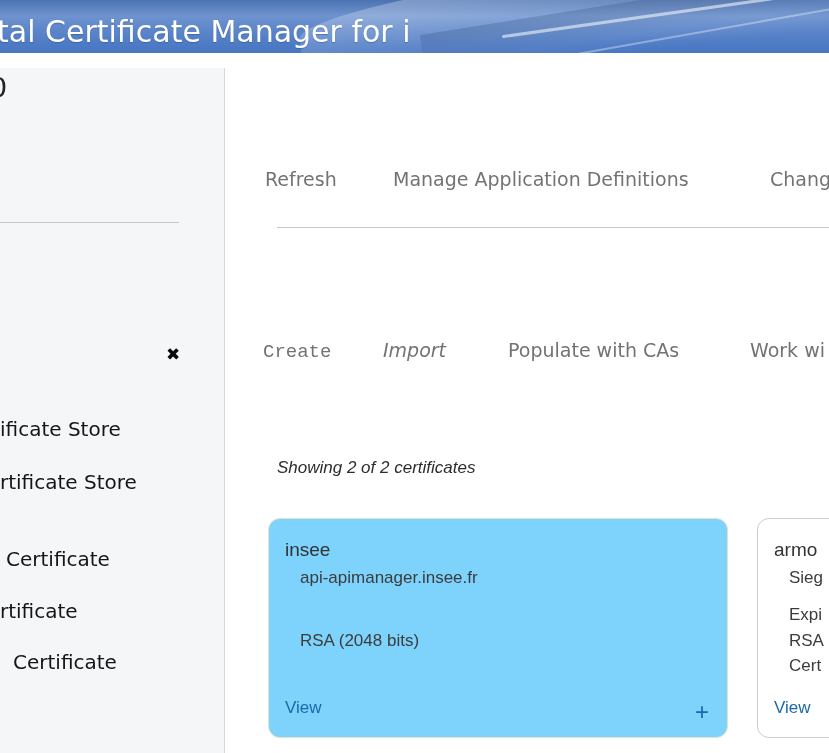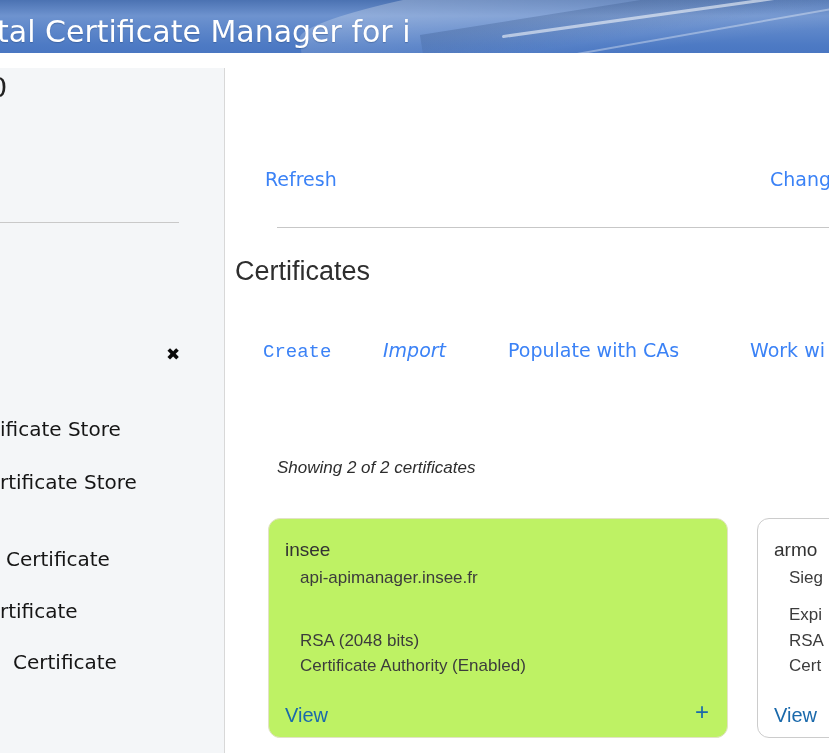--- a/index.html
+++ b/index.html
@@ -59,21 +59,21 @@
     position:absolute;font-size:20px;color:#151515;white-space:nowrap;cursor:pointer;line-height:1.2;
   }
   .si-0{left:0;top:349px;}
   .si-1{left:0;top:402px;}
   .si-2{left:6px;top:479px;}
   .si-3{left:0;top:531px;}
   .si-4{left:13px;top:582px;}
   
   .main{position:absolute;left:225px;top:68px;width:604px;height:685px;}
   .navlink{
-    position:absolute;font-size:19px;color:#3b82f6;white-space:nowrap;cursor:pointer;line-height:1.2;text-align:center;
+    position:absolute;font-size:19px;color:#737373;white-space:nowrap;cursor:pointer;line-height:1.2;text-align:center;
   }
   .nl-refresh{left:40px;top:100px;}
   .nl-manage{left:168px;top:100px;}
   .nl-change{left:545px;top:100px;}
   .toolbar-divider{
     position:absolute;left:52px;top:159px;width:560px;height:1px;background:#c7c7c7;
   }
   .page-heading{
     position:absolute;left:10px;top:188px;
     font-family:"Liberation Sans",sans-serif;font-size:27px;color:#2e2e2e;white-space:nowrap;
@@ -86,33 +86,33 @@
     position:absolute;left:38px;top:390px;
     font-family:"Liberation Sans",sans-serif;font-style:italic;font-size:17px;color:#2d2d2d;white-space:nowrap;margin-left:14px;
   }
   
   .cert-card{
     position:absolute;top:450px;height:220px;border-radius:12px;box-sizing:border-box;
     font-family:"Liberation Sans",sans-serif;
   }
   .card-warn{
     left:43px;width:460px;
-    background:#bef264;border:1px solid #e2e2c6;
+    background:#7dd3fc;border:1px solid #e2e2c6;
   }
   .card-plain{
     left:532px;width:250px;
     background:#ffffff;border:1px solid #cccccc;
   }
   .cert-name{position:absolute;left:16px;top:20px;font-size:19px;color:#333;white-space:nowrap;}
   .cert-cn{position:absolute;left:31px;top:49px;font-size:17px;color:#3c3c3c;white-space:nowrap;}
   .cert-expiry{position:absolute;left:31px;top:86px;font-size:17px;color:#3c3c3c;white-space:nowrap;}
   .warn-bang{font-weight:700;color:#1f1f1f;margin-right:6px;}
   .cert-key{position:absolute;left:31px;top:112px;font-size:17px;color:#3c3c3c;white-space:nowrap;}
   .cert-type{position:absolute;left:31px;top:137px;font-size:17px;color:#3c3c3c;white-space:nowrap;}
-  .cert-view{position:absolute;left:16px;top:185px;font-size:20px;color:#1a69ab;cursor:pointer;white-space:nowrap;}
+  .cert-view{position:absolute;left:16px;top:179px;font-size:17px;color:#1a69ab;cursor:pointer;white-space:nowrap;}
   .cert-add{position:absolute;right:18px;top:181px;font-size:24px;color:#1a69ab;cursor:pointer;line-height:1;}
 </style>
 </head>
 <body>
 
 <div id="root">
 
   <div class="banner">
     <div class="swoosh1"></div>
     <div class="swoosh2"></div>
@@ -128,38 +128,37 @@
     <div class="side-item si-1">rtificate Store</div>
     <div class="side-item si-0">ificate Store</div>
     <div class="side-item si-2">Certificate</div>
     <div class="side-item si-3">rtificate</div>
     <div class="side-item si-4">Certificate</div>
   </div>
 
   <div class="main">
 
     <span class="navlink nl-refresh">Refresh</span>
+    <span class="navlink nl-manage">Manage Application Definitions</span>
     <span class="navlink nl-change">Chang</span>
 
     <div class="toolbar-divider"></div>
 
-    <div class="page-heading">Certificates</div>
 
     <span class="navlink al-create">Create</span>
     <span class="navlink al-import">Import</span>
     <span class="navlink al-populate">Populate with CAs</span>
     <span class="navlink al-workwith">Work wi</span>
 
     <div class="summary">Showing 2 of 2 certificates</div>
 
     <div class="cert-card card-warn">
       <div class="cert-name">insee</div>
       <div class="cert-cn">api-apimanager.insee.fr</div>
       <div class="cert-key">RSA (2048 bits)</div>
-      <div class="cert-type">Certificate Authority (Enabled)</div>
       <span class="cert-view">View</span>
       <span class="cert-add">+</span>
     </div>
 
     <div class="cert-card card-plain">
       <div class="cert-name">armo</div>
       <div class="cert-cn">Sieg</div>
       <div class="cert-expiry">Expi</div>
       <div class="cert-key">RSA</div>
       <div class="cert-type">Cert</div>

